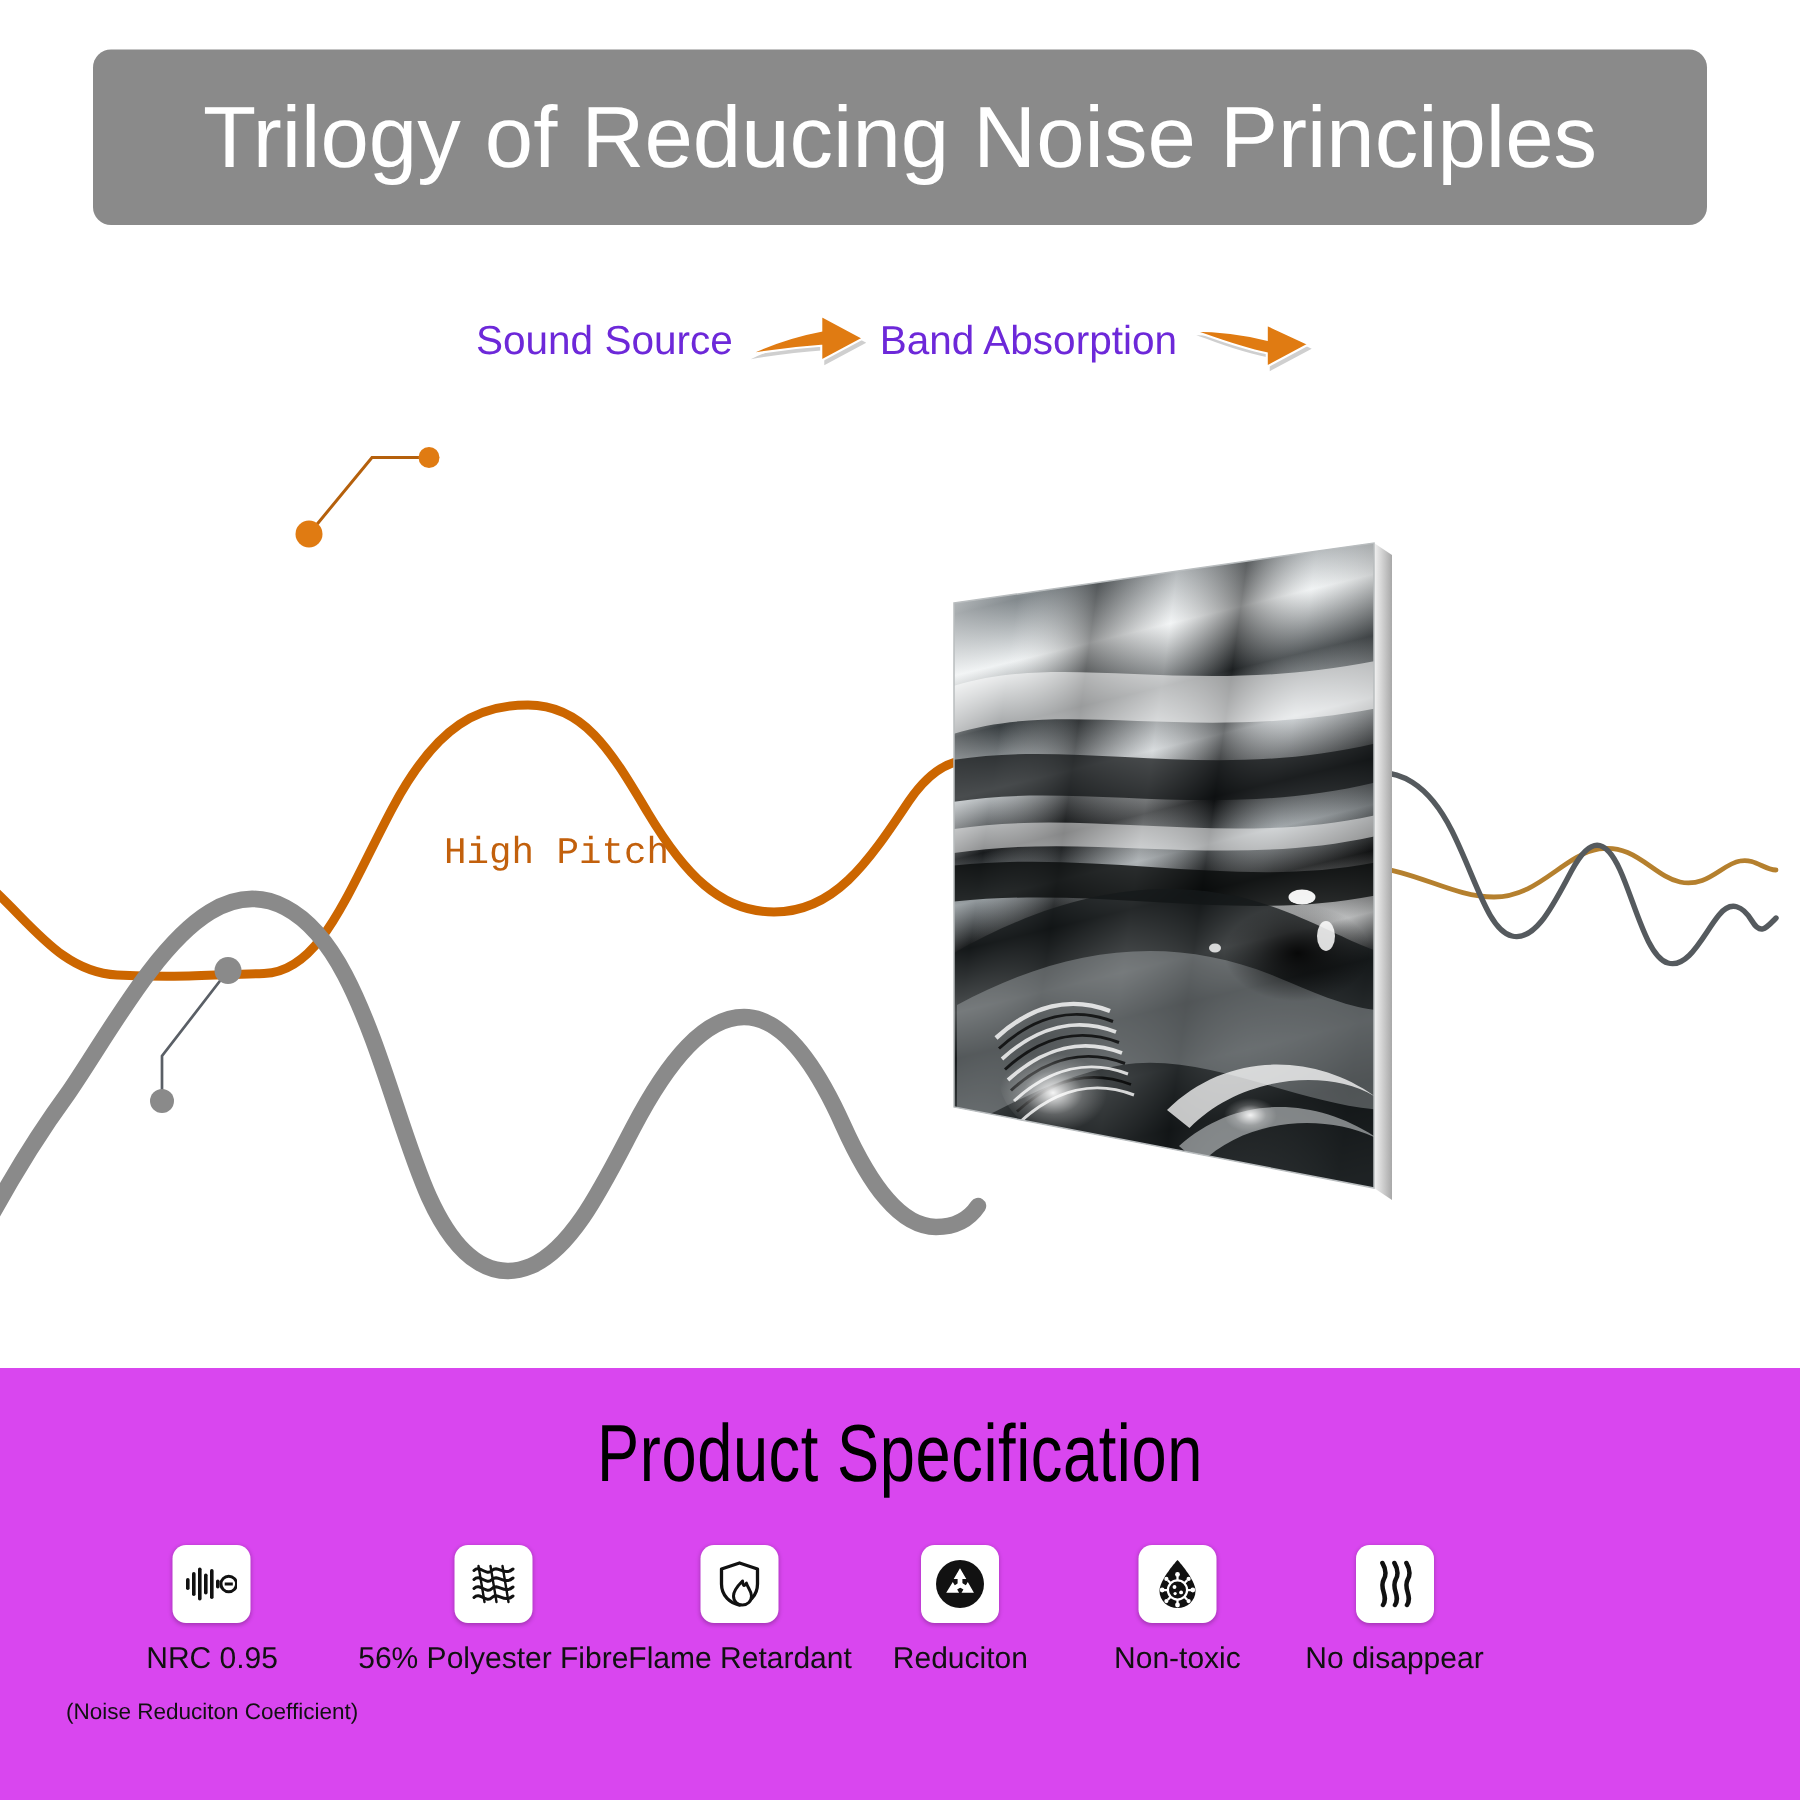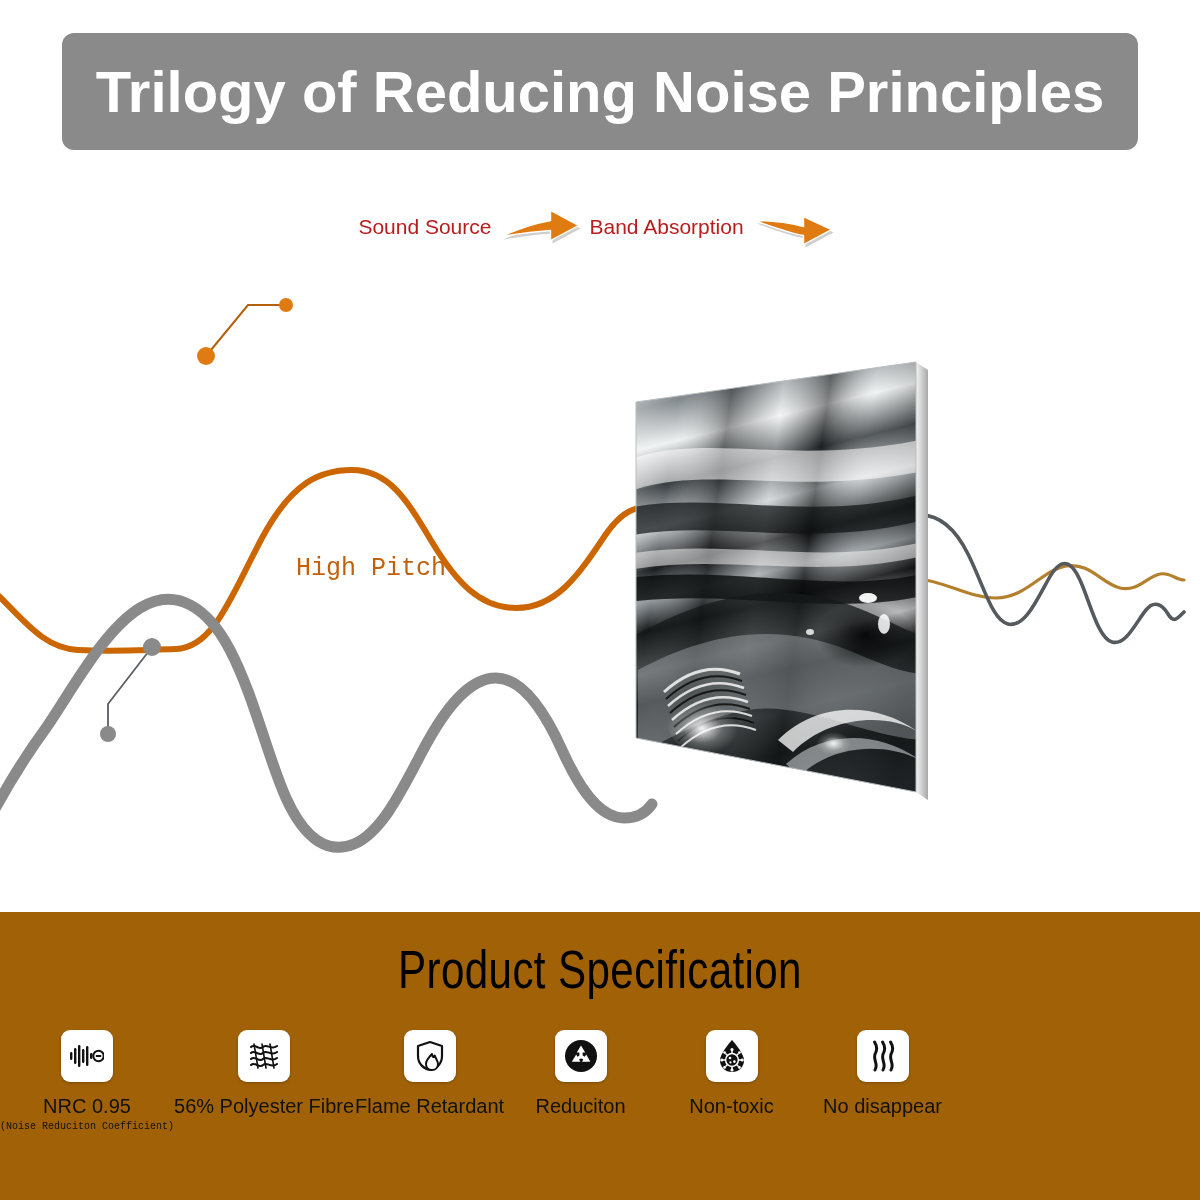--- a/index.html
+++ b/index.html
@@ -25,42 +25,42 @@
     background: #8a8a8a;
     border-radius: 12px;
     display: flex;
     align-items: center;
     justify-content: center;
     box-sizing: border-box;
   }
   #title-text {
     color: #ffffff;
     font-size: 58px;
-    font-weight: 700;
+    font-weight: 400;
     letter-spacing: 0px;
     line-height: 1;
     white-space: nowrap;
     font-family: "Liberation Sans", sans-serif;
   }
 
   
   #flow-row {
     position: absolute;
     left: 0px;
     top: 196px;
     width: 1200px;
     height: 62px;
     display: flex;
     align-items: center;
     justify-content: center;
     gap: 0px;
   }
   .flow-label {
-    font-size: 21px;
-    color: #b91c1c;
+    font-size: 27px;
+    color: #6d28d9;
     white-space: nowrap;
     font-family: "Liberation Sans", sans-serif;
     text-align: center;
   }
   .flow-arrow {
     width: 82px;
     height: 46px;
     flex: none;
     display: block;
     margin: 0 8px;
@@ -112,21 +112,21 @@
     height: 500px;
   }
 
   
   #spec-section {
     position: absolute;
     left: 0;
     top: 912px;
     width: 1200px;
     height: 288px;
-    background: #a16207;
+    background: #d946ef;
   }
   #spec-title {
     position: absolute;
     left: 0;
     top: 26px;
     width: 1200px;
     text-align: center;
     font-size: 54px;
     color: #000000;
     font-family: "Liberation Sans Narrow", "Liberation Sans", sans-serif;
@@ -134,20 +134,21 @@
     letter-spacing: 0.5px;
   }
   #spec-row {
     position: absolute;
     left: 0;
     top: 118px;
     width: 958px;
     display: flex;
     align-items: flex-start;
     justify-content: space-around;
+    padding-left: 44px;
   }
   .spec-item {
     width: 195px;
     display: flex;
     flex-direction: column;
     align-items: center;
   }
   .spec-icon-box {
     width: 52px;
     height: 52px;
@@ -162,26 +163,26 @@
   .spec-icon-box svg { display: block; }
   .spec-label {
     font-size: 20px;
     color: #111111;
     text-align: center;
     line-height: 1.12;
     white-space: nowrap;
     font-family: "Liberation Sans", sans-serif;
   }
   .spec-sub {
-    font-size: 10px;
+    font-size: 15px;
     color: #111111;
     text-align: center;
     white-space: nowrap;
-    margin-top: 4px;
-    font-family: Liberation Mono, monospace;
+    margin-top: 16px;
+    font-family: Liberation Sans, sans-serif;
   }
 </style>
 </head>
 <body>
 
 <div id="title-banner">
   <div id="title-text">Trilogy of Reducing Noise Principles</div>
 </div>
 
 <div id="flow-row">

